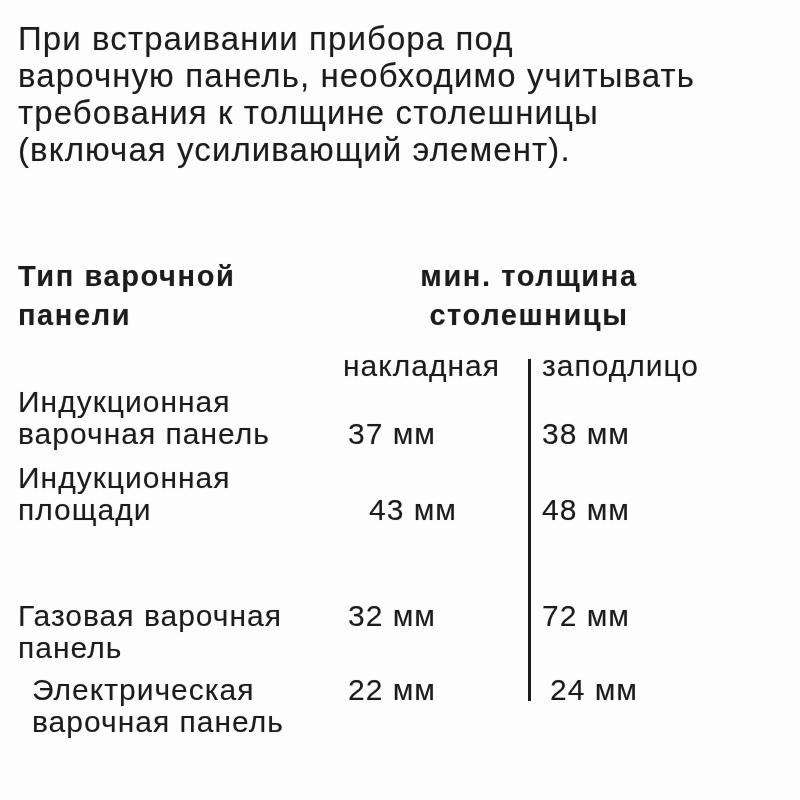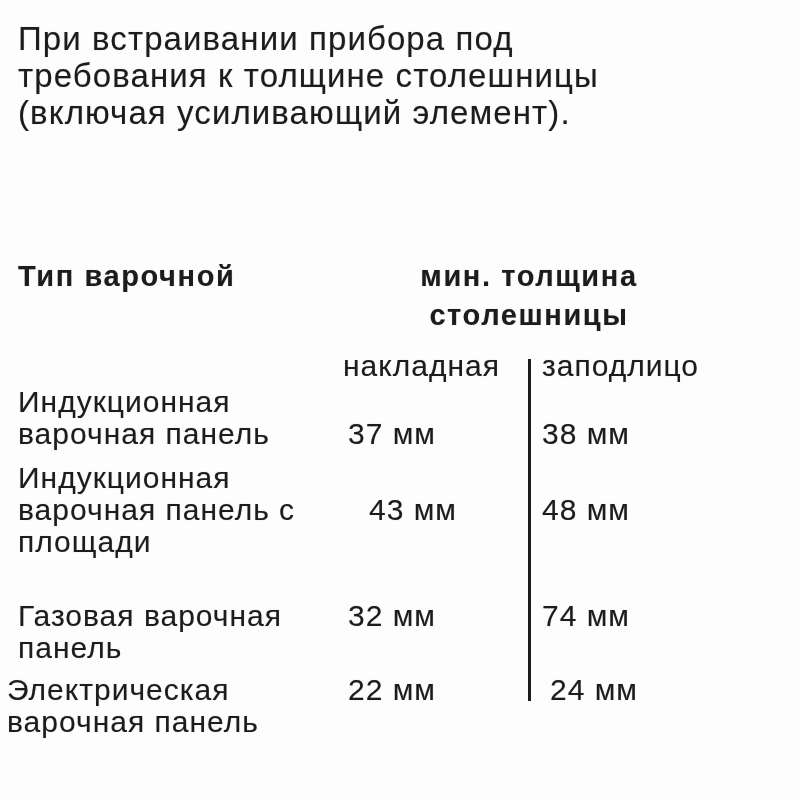--- a/index.html
+++ b/index.html
@@ -59,35 +59,37 @@
   .r1-v2   { left: 542px; top: 418px; }
 
   .r2-type { left: 18px;  top: 462px; }
   .r2-v1   { left: 369px; top: 494px; }
   .r2-v2   { left: 542px; top: 494px; }
 
   .r3-type { left: 18px;  top: 600px; }
   .r3-v1   { left: 348px; top: 600px; }
   .r3-v2   { left: 542px; top: 600px; }
 
-  .r4-type { left: 7px;  top: 674px; }
+  .r4-type { left: 32px;  top: 674px; }
   .r4-v1   { left: 348px; top: 674px; }
   .r4-v2   { left: 542px; top: 674px; margin-left: 8px; }
 </style>
 </head>
 <body>
 
 <div class="abs intro">
   <div>При встраивании прибора под</div>
+  <div>варочную панель, необходимо учитывать</div>
   <div>требования к толщине столешницы</div>
   <div>(включая усиливающий элемент).</div>
 </div>
 
 <div class="abs th-bold type-header">
   <div>Тип варочной</div>
+  <div>панели</div>
 </div>
 
 <div class="abs th-bold thick-header">
   <div>мин. толщина</div>
   <div>столешницы</div>
 </div>
 
 <div class="abs tbl sub-overlay">накладная</div>
 <div class="abs tbl sub-flush">заподлицо</div>
 
@@ -95,31 +97,30 @@
 
 <div class="abs tbl r1-type">
   <div>Индукционная</div>
   <div>варочная панель</div>
 </div>
 <div class="abs tbl r1-v1">37 мм</div>
 <div class="abs tbl r1-v2">38 мм</div>
 
 <div class="abs tbl r2-type">
   <div>Индукционная</div>
-  <div>варочная панель с</div>
   <div>площади</div>
 </div>
 <div class="abs tbl r2-v1">43 мм</div>
 <div class="abs tbl r2-v2">48 мм</div>
 
 <div class="abs tbl r3-type">
   <div>Газовая варочная</div>
   <div>панель</div>
 </div>
 <div class="abs tbl r3-v1">32 мм</div>
-<div class="abs tbl r3-v2">74 мм</div>
+<div class="abs tbl r3-v2">72 мм</div>
 
 <div class="abs tbl r4-type">
   <div>Электрическая</div>
   <div>варочная панель</div>
 </div>
 <div class="abs tbl r4-v1">22 мм</div>
 <div class="abs tbl r4-v2">24 мм</div>
 
 </body></html>

